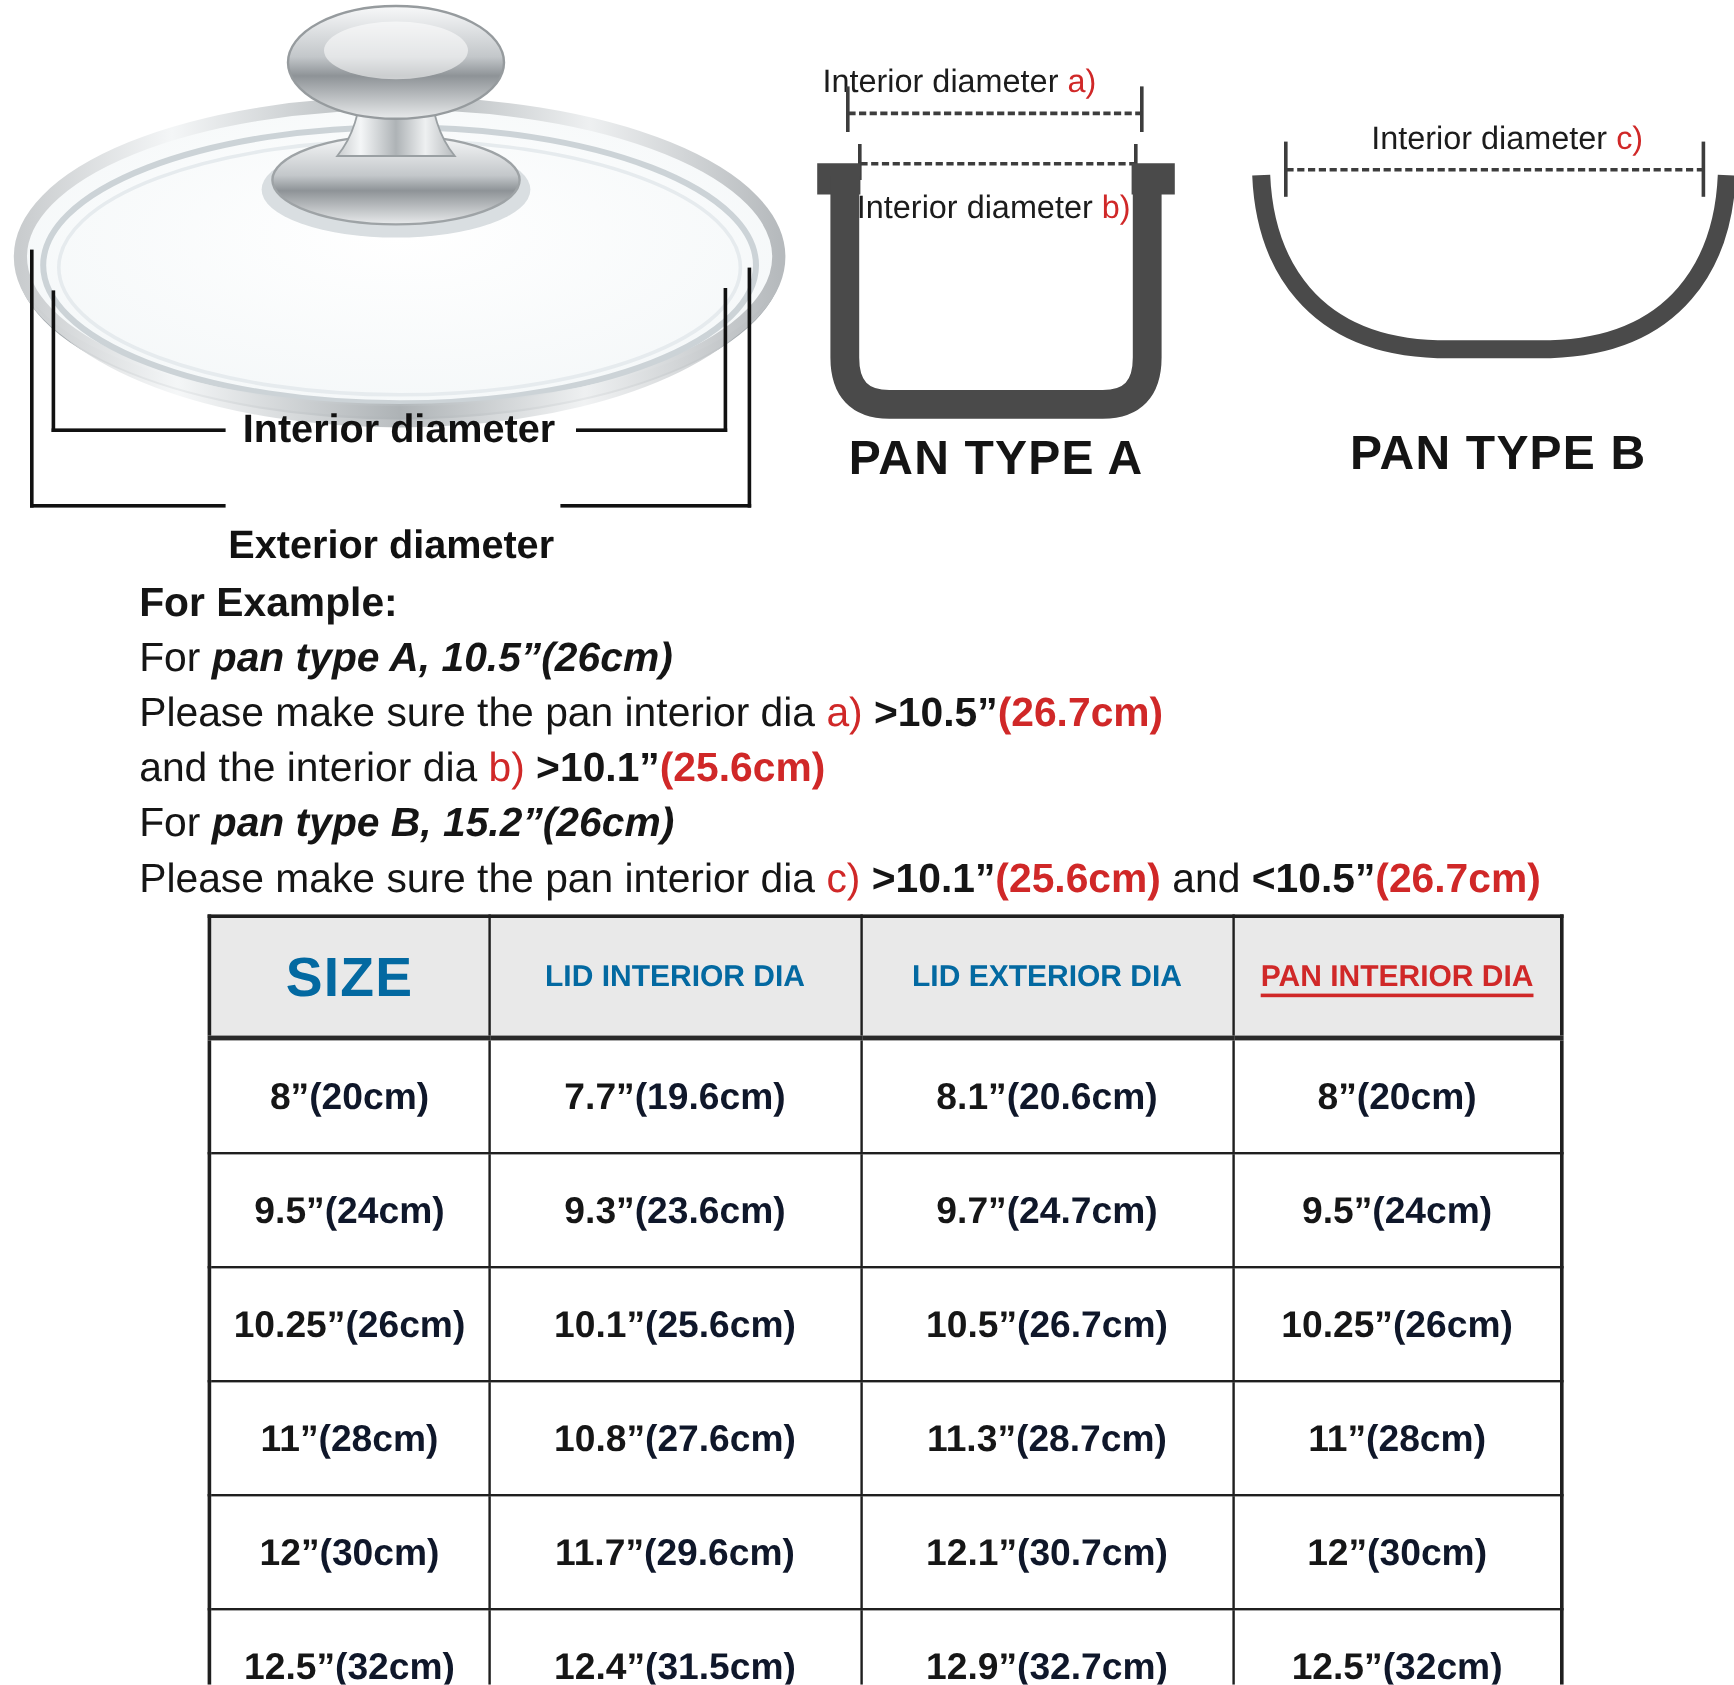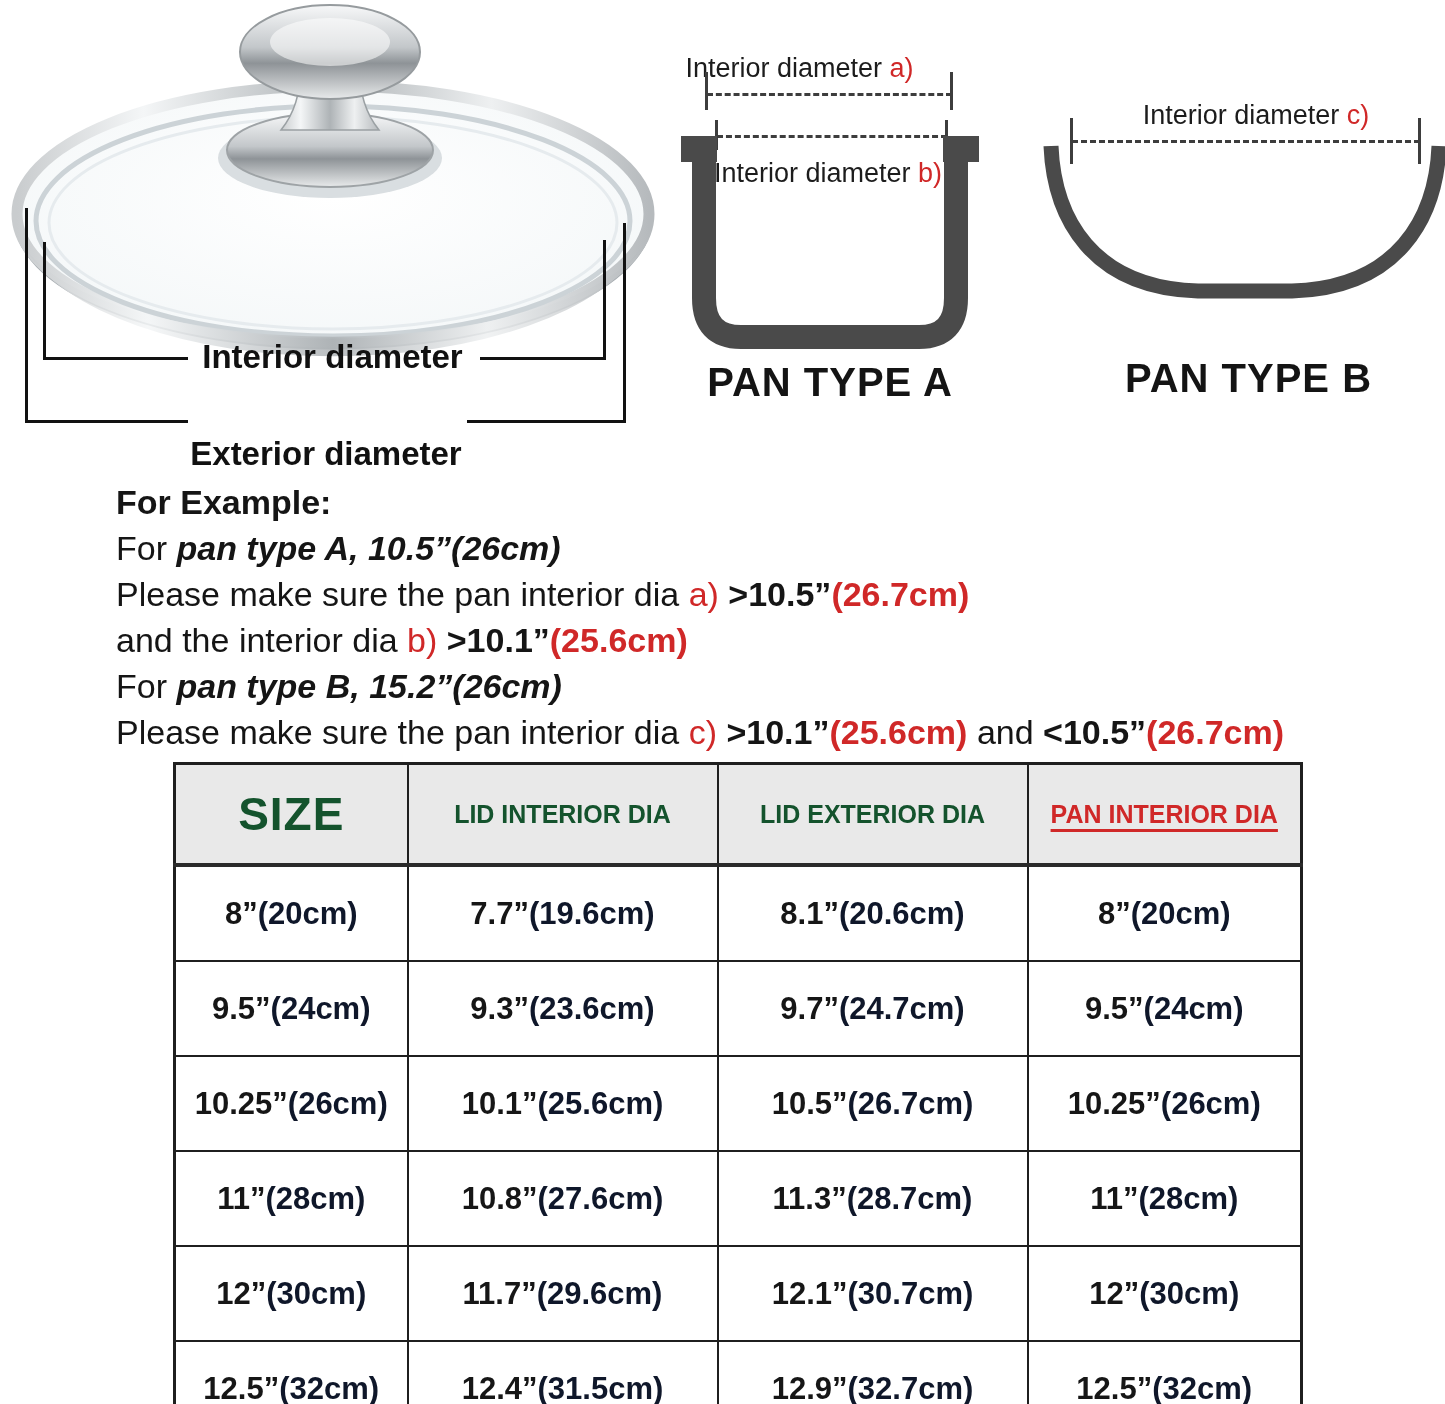--- a/index.html
+++ b/index.html
@@ -24,21 +24,21 @@
   .example .b{font-weight:700;}
   .example .bi{font-weight:700;font-style:italic;}
   .example .red{color:#d02828;}
   .example .redb{color:#d02828;font-weight:700;}
   .example .head{font-weight:700;}
 
   
   table.size{border-collapse:collapse;table-layout:fixed;width:1127px;height:642px;background:#fff;}
   table.size,table.size th,table.size td{border:2px solid #1f1f1f;}
   table.size{border-width:3px;}
-  table.size th{background:#e9e9e9;font-weight:700;color:#14532d;font-size:25px;height:96px;border-bottom:4px solid #2a2a2a;}
+  table.size th{background:#e9e9e9;font-weight:700;color:#0369a1;font-size:25px;height:96px;border-bottom:4px solid #2a2a2a;}
   table.size th.size-col{font-size:46px;letter-spacing:1px;}
   table.size th.pan-col{color:#d02828;text-decoration:underline;text-underline-offset:6px;text-decoration-thickness:3px;}
   table.size td{text-align:center;vertical-align:middle;font-size:31px;font-weight:700;height:91px;}
   table.size td .inch{color:#161616;}
   table.size td .cm{color:#0f172a;}
 </style>
 </head>
 <body>
 
 <div class="canvas">

